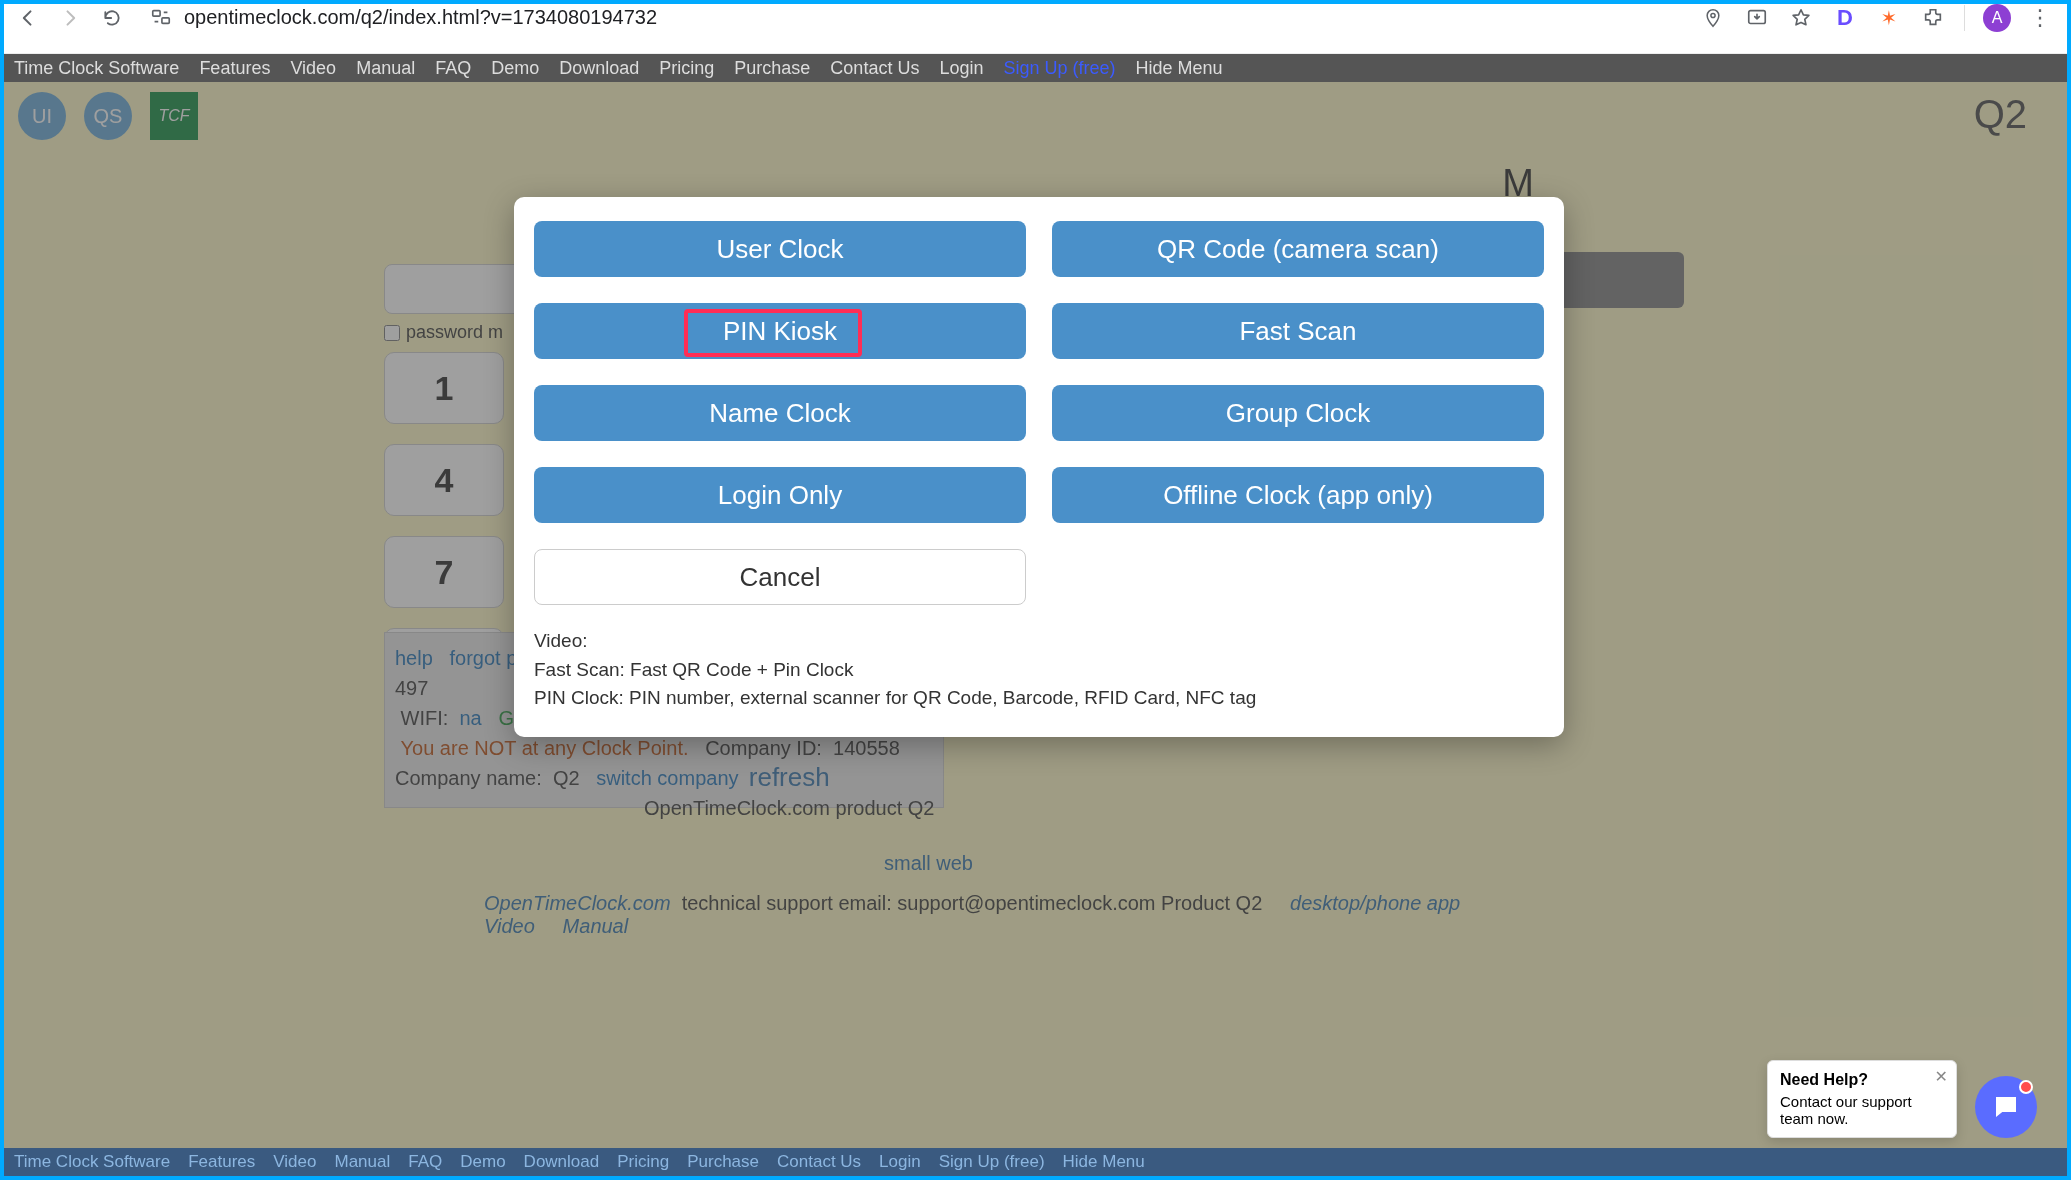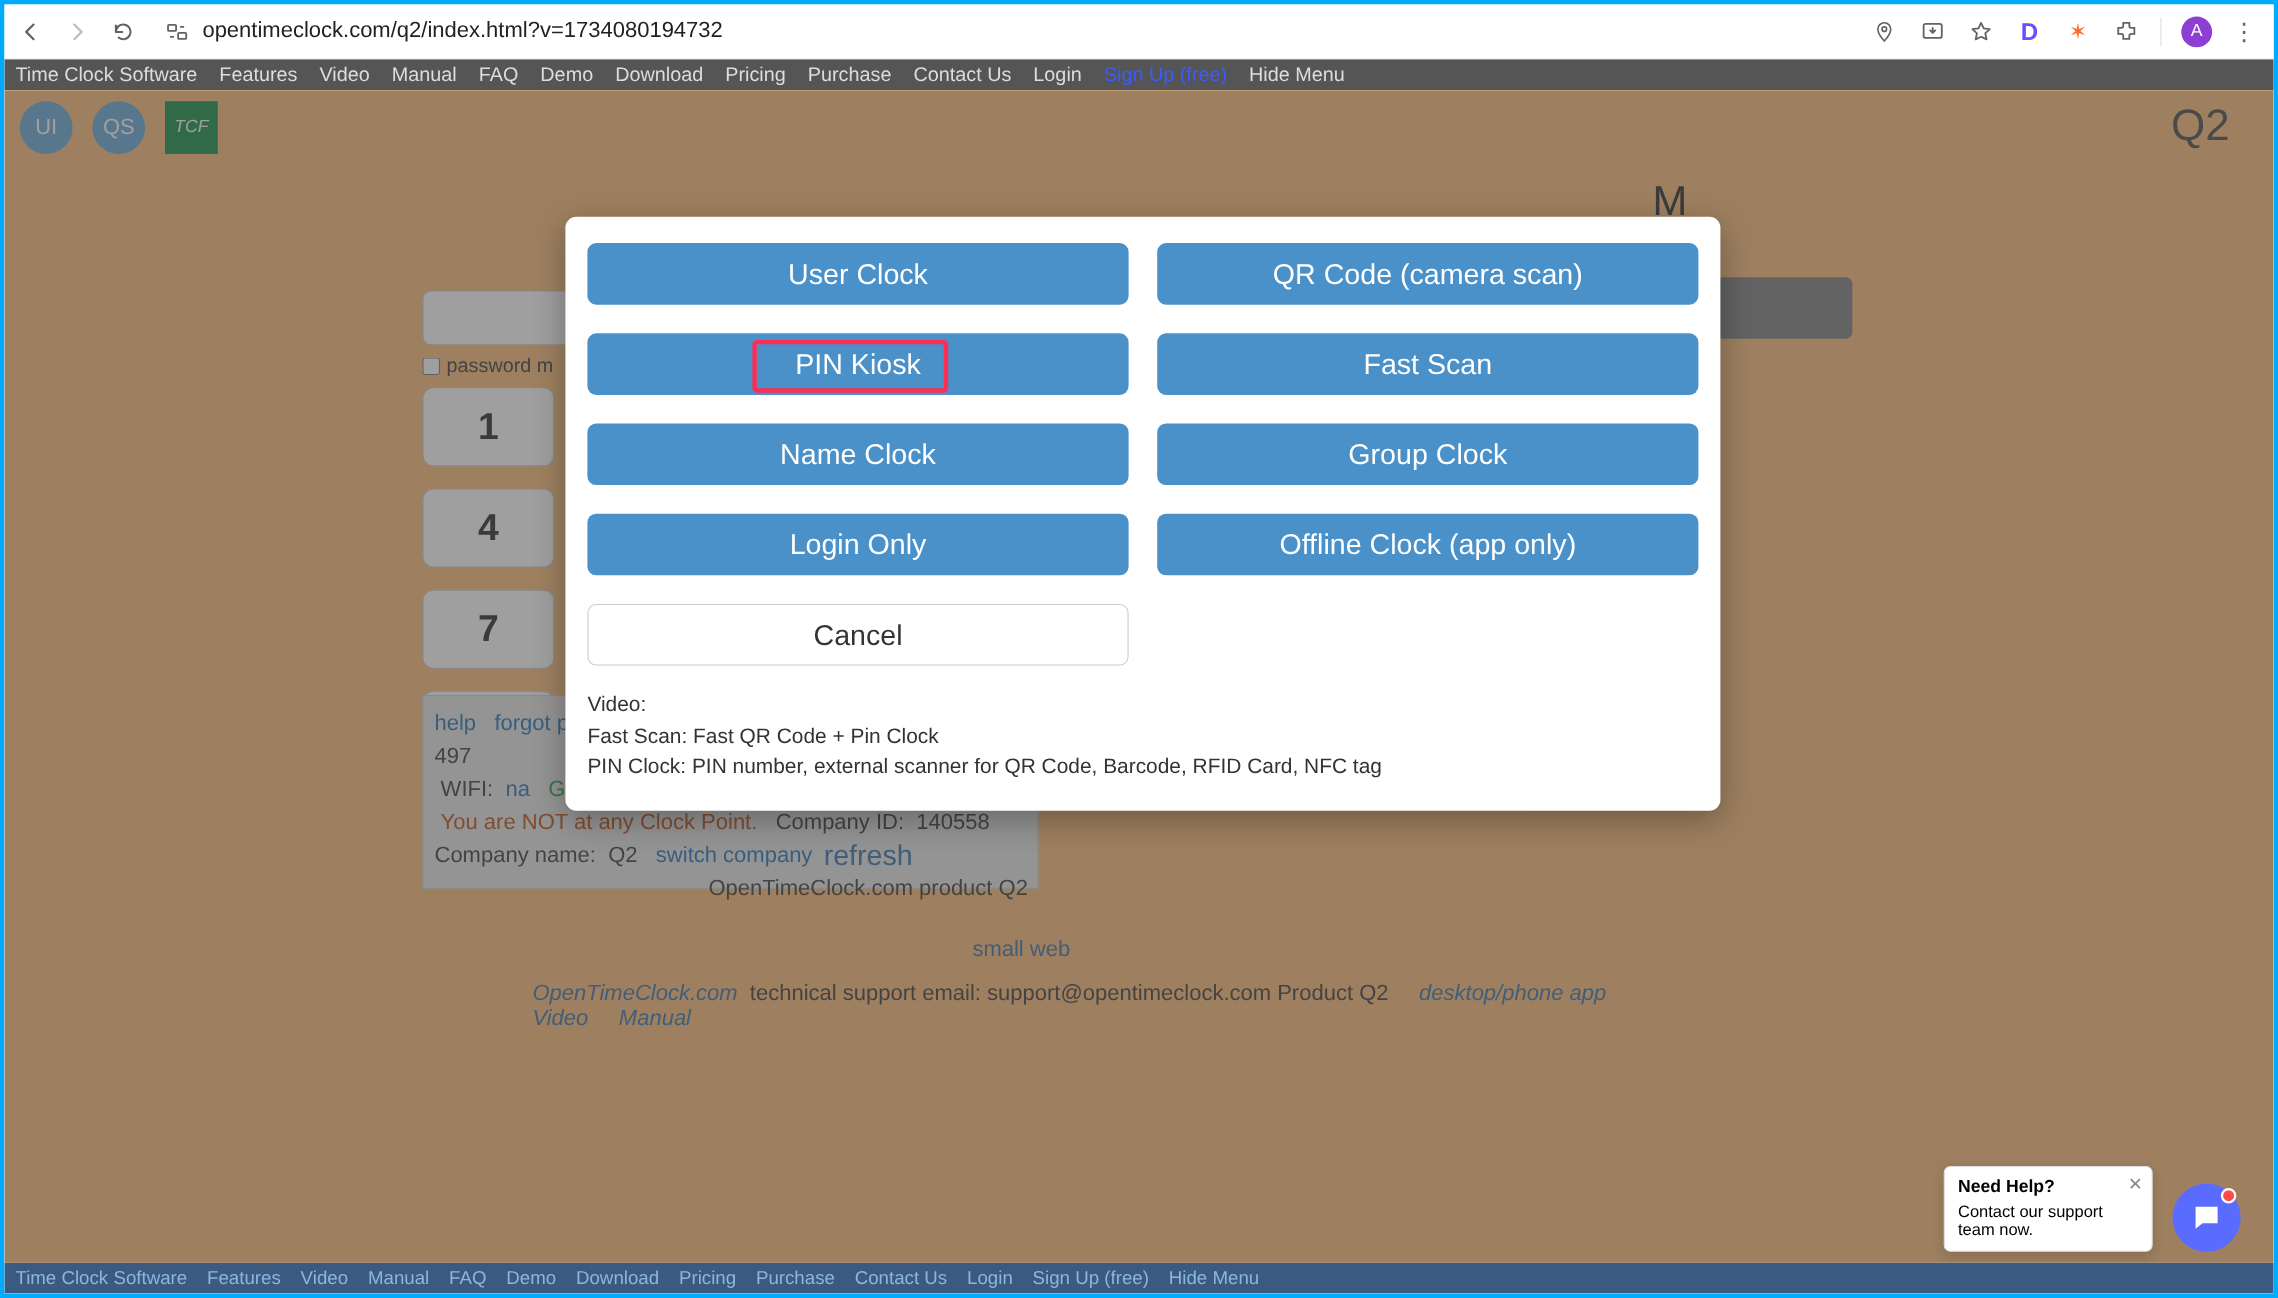--- a/index.html
+++ b/index.html
@@ -1,36 +1,36 @@
 <!DOCTYPE html>
 <html><head>
 <meta charset="utf-8">
 <style>
   * { box-sizing: border-box; margin: 0; padding: 0; font-family: Arial, Helvetica, sans-serif; }
   html, body { width: 2071px; height: 1180px; overflow: hidden; }
   body { border: 4px solid #00aaff; background: #fff; position: relative; }
 
   
-  .browser-bar { display: flex; align-items: center; height: 50px; padding: 0 10px; gap: 14px; background: #fff; border-bottom: 1px solid #eee; }
+  .browser-bar { display: flex; align-items: flex-start; height: 50px; padding: 0 10px; gap: 14px; background: #fff; border-bottom: 1px solid #eee; }
   .nav-btn { width: 28px; height: 28px; display:flex; align-items:center; justify-content:center; color:#5f6368; font-size:22px; border-radius:50%; }
   .nav-btn.disabled { color:#bdbdbd; }
   .url-box { flex:1; display:flex; align-items:center; gap:10px; padding:0 8px; }
   .url-text { font-size:20px; color:#202124; }
   .right-icons { display:flex; align-items:center; gap:18px; padding-right:6px; }
   .chrome-icon { width:26px; height:26px; display:flex; align-items:center; justify-content:center; font-size:20px; color:#5f6368; }
   .avatar { width:28px; height:28px; border-radius:50%; background:#8d3fd3; color:#fff; display:flex; align-items:center; justify-content:center; font-size:16px; }
   .dots-vert { font-size:22px; color:#5f6368; }
 
   
   .top-nav { background:#555; height:28px; display:flex; align-items:center; padding:0 10px; gap:20px; font-size:18px; color:#ddd; }
   .top-nav span { white-space:nowrap; }
   .signup { color:#3b5bff; }
 
   
-  .page { position:relative; background:#fdba74; width:100%; height:calc(100% - 50px - 28px - 28px); overflow:hidden; }
+  .page { position:relative; background:#fef9c3; width:100%; height:calc(100% - 50px - 28px - 28px); overflow:hidden; }
 
   
   .badges { position:absolute; top:10px; left:14px; display:flex; gap:18px; }
   .circle-badge { width:48px; height:48px; border-radius:50%; background:#62a7d8; color:#fff; display:flex; align-items:center; justify-content:center; font-size:20px; }
   .square-badge { width:48px; height:48px; background:#0a8a3a; color:#fff; display:flex; align-items:center; justify-content:center; font-size:16px; transform:rotate(0deg); font-style:italic; }
 
   .q2-label { position:absolute; top:10px; right:40px; font-size:40px; color:#444; }
 
   
   .behind { position:absolute; left:380px; top:80px; width:1150px; }

